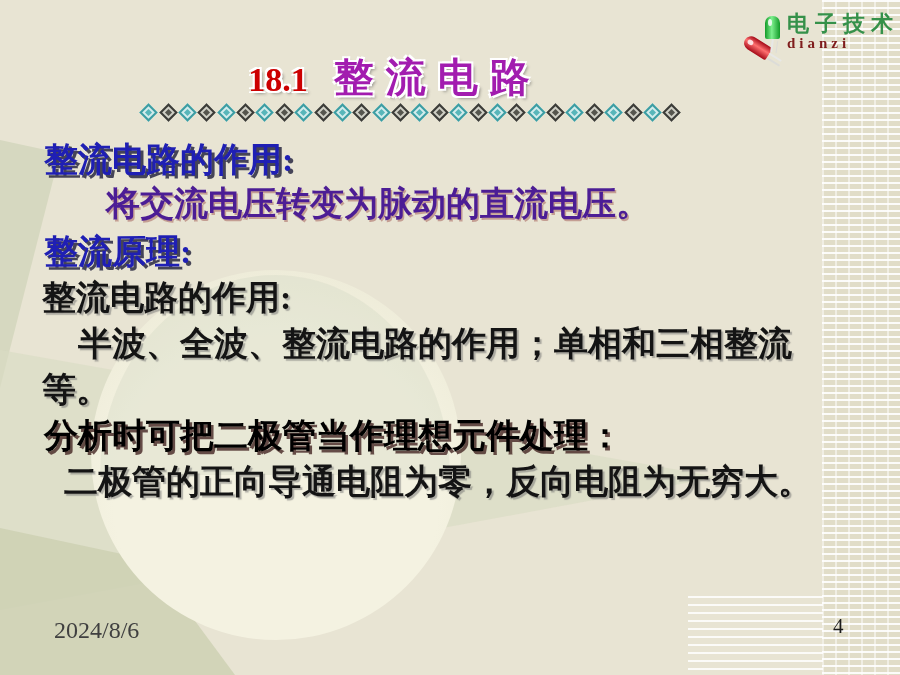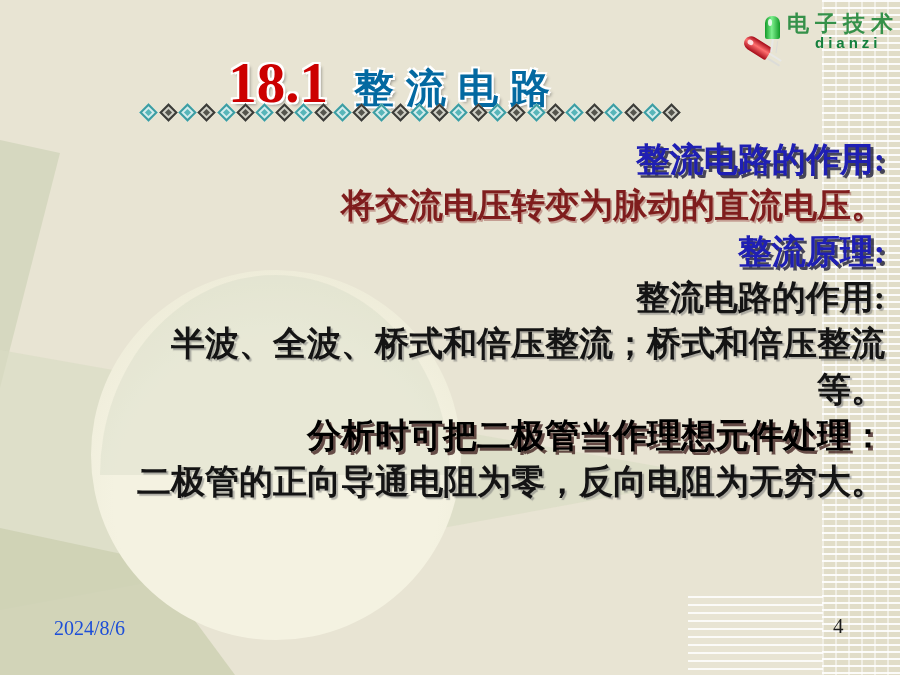--- a/index.html
+++ b/index.html
@@ -32,63 +32,63 @@
   .texture-bottom{
     position:absolute;left:688px;top:596px;width:135px;height:79px;z-index:2;pointer-events:none;
     background-image:
       repeating-linear-gradient(180deg, rgba(255,255,255,.85) 0px 2px, rgba(255,255,255,0) 2px 8px),
       repeating-linear-gradient(90deg, rgba(232,228,211,.9) 0px 3px, rgba(232,228,211,0) 3px 41px);
   }
   
   .logo{position:absolute;left:743px;top:12px;width:150px;height:58px;z-index:6;}
   .logo-text{position:absolute;left:44px;top:3px;}
   .logo-title{font-family:"Liberation Sans",sans-serif;font-weight:bold;font-size:22px;letter-spacing:6px;color:#35914a;line-height:18px;white-space:nowrap;}
-  .logo-subtitle{font-family:Liberation Sans, sans-serif;font-weight:bold;font-size:15px;letter-spacing:4px;color:#15803d;line-height:16px;margin-top:2px;margin-left:28px;}
+  .logo-subtitle{font-family:Liberation Serif, serif;font-weight:bold;font-size:15px;letter-spacing:4px;color:#7f1d1d;line-height:16px;margin-top:2px;}
   .led-green{
     position:absolute;left:22px;top:4px;width:15px;height:23px;
     background:linear-gradient(90deg,#129a28,#7df08d 45%,#129a28);
     border-radius:7px 7px 2px 2px;
   }
   .led-green:after{content:"";position:absolute;left:3px;top:3px;width:4px;height:7px;border-radius:50%;background:rgba(255,255,255,.85);}
   .led-green:before{content:"";position:absolute;left:6px;top:23px;width:2px;height:13px;background:#e8e8e6;box-shadow:5px 1px 0 -0.5px #dcdcd8;transform:rotate(8deg);}
   .led-red{
     position:absolute;left:0px;top:28px;width:28px;height:14px;
     background:linear-gradient(180deg,#a50a18,#ff7070 45%,#a50a18);
     border-radius:8px 2px 2px 8px;
     transform:rotate(32deg);
   }
   .led-red:after{content:"";position:absolute;left:3px;top:4px;width:6px;height:5px;border-radius:50%;background:rgba(255,255,255,.8);}
   .led-red:before{content:"";position:absolute;left:28px;top:5px;width:14px;height:2px;background:#e8e8e6;box-shadow:1px 5px 0 #dcdcd8;}
   
   .title{position:absolute;left:0;top:50px;width:790px;text-align:center;z-index:5;white-space:nowrap;}
   .title-num{
-    font-size:57px;font-weight:bold;color:#cc0000;margin-right:26px;
+    font-size:34px;font-weight:bold;color:#cc0000;margin-right:26px;
     text-shadow:-2px -2px 0 #fff,2px -2px 0 #fff,-2px 2px 0 #fff,2px 2px 0 #fff,3px 3px 3px rgba(60,60,60,.45);
   }
   .title-text{
-    font-size:40px;font-weight:bold;color:#0369a1;letter-spacing:12px;
+    font-size:40px;font-weight:bold;color:#a21caf;letter-spacing:12px;
     text-shadow:-2px -2px 0 #fff,2px -2px 0 #fff,-2px 2px 0 #fff,2px 2px 0 #fff,3px 3px 3px rgba(60,60,60,.45);
   }
   
   .divider{position:absolute;left:139px;top:102px;width:565px;height:21px;display:flex;align-items:center;z-index:5;}
   .diamond{width:13px;height:13px;margin:0 3.2px;transform:rotate(45deg);flex:0 0 auto;}
   .d-teal{background:#8ed4d6;box-shadow:inset 0 0 0 2px #3d9da2, inset 0 0 0 4px #d2ecec, inset 0 0 0 7px #57b6ba;}
   .d-dark{background:#a0a096;box-shadow:inset 0 0 0 2px #3c3c38, inset 0 0 0 4px #cfcfc5, inset 0 0 0 7px #55554e;}
   
   .content{position:absolute;left:40px;top:137px;width:845px;z-index:5;font-size:34px;font-weight:bold;}
-  .line{height:46px;line-height:46px;white-space:nowrap;text-align:right;}
+  .line{height:46px;line-height:46px;white-space:nowrap;}
   .h-blue{color:#1f1fb4;padding-left:4px;text-shadow:3px 3px 0 rgba(15,15,45,.75);}
   .h-red{color:#000000;padding-left:4px;text-shadow:2.5px 2.5px 0 rgba(45,10,10,.7);}
-  .t-red{color:#7f1d1d;padding-left:66px;text-shadow:1.5px 1.5px 0 rgba(130,30,30,.35);}
+  .t-red{color:#4c1d95;padding-left:66px;text-shadow:1.5px 1.5px 0 rgba(130,30,30,.35);font-family:Liberation Mono, monospace;}
   .t-black{color:#141414;text-shadow:2px 2px 1px rgba(110,110,110,.5);}
   .ind-0{padding-left:2px;}
   .ind-b{padding-left:38px;}
   .ind-c{padding-left:24px;}
   
-  .footer-date{position:absolute;left:54px;top:617px;font-size:20px;color:#1d4ed8;z-index:5;}
+  .footer-date{position:absolute;left:54px;top:617px;font-size:24px;color:#404040;z-index:5;}
   .page-number{position:absolute;left:833px;top:614px;font-size:21px;color:#1b1b1b;z-index:5;}
 </style>
 </head>
 <body>
 
 <div class="slide">
 
   <div class="bg-layer bg-tri-left"></div>
   <div class="bg-layer bg-tri-mid"></div>
   <div class="bg-layer bg-tri-bottom"></div>
@@ -139,21 +139,21 @@
       <span class="diamond d-dark"></span>
       <span class="diamond d-teal"></span>
       <span class="diamond d-dark"></span>
     </div>
 
   <div class="content">
     <div class="line h-blue">整流电路的作用:</div>
     <div class="line t-red">将交流电压转变为脉动的直流电压。</div>
     <div class="line h-blue">整流原理:</div>
     <div class="line t-black ind-0">整流电路的作用:</div>
-    <div class="line t-black ind-b">半波、全波、桥式和倍压整流；桥式和倍压整流</div>
+    <div class="line t-black ind-b">半波、全波、整流电路的作用；单相和三相整流</div>
     <div class="line t-black ind-0">等。</div>
     <div class="line h-red">分析时可把二极管当作理想元件处理：</div>
     <div class="line t-black ind-c">二极管的正向导通电阻为零，反向电阻为无穷大。</div>
   </div>
 
   <div class="footer-date">2024/8/6</div>
   <div class="page-number">4</div>
 
 </div>
 

